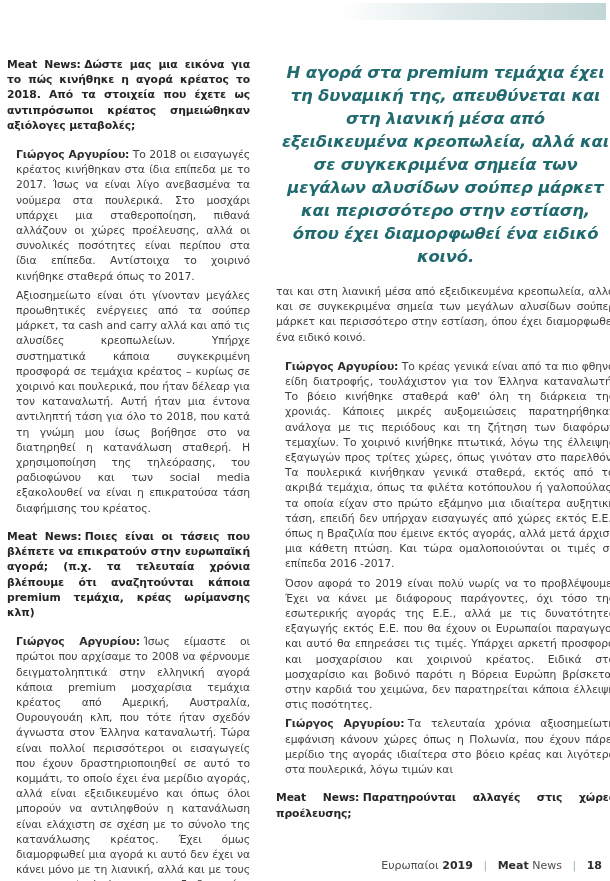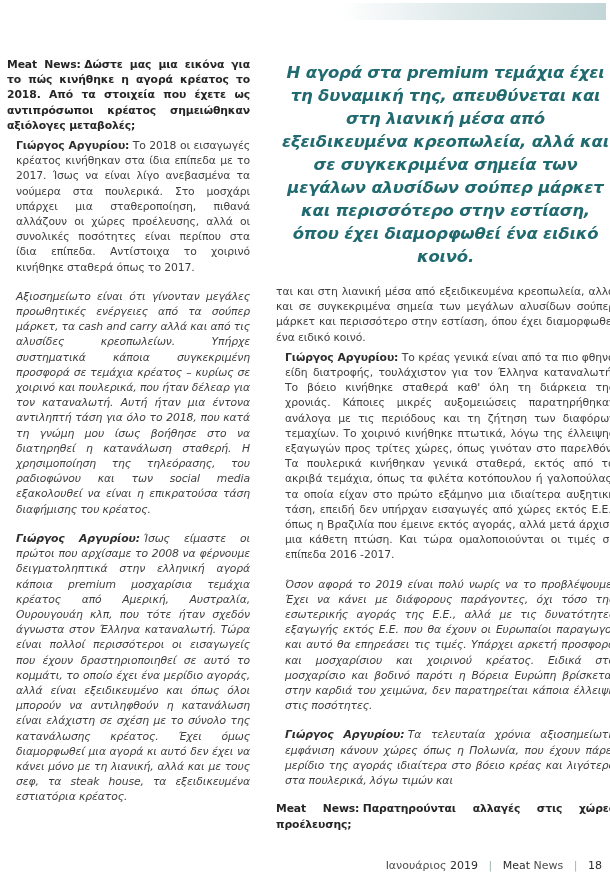--- a/index.html
+++ b/index.html
@@ -30,22 +30,22 @@
   .para {
     margin: 0;
     font-size: 10.8px;
     line-height: 15.2px;
     text-align: justify;
     letter-spacing: -0.1px;
     color: #3e3e3e;
   }
   .question { font-weight: bold; color: #262626; margin-top: 13px; }
   .col .question:first-child { margin-top: 0; }
-  .answer { margin-left: 9px; margin-top: 5px; }
-  .answer + .answer { margin-top: 14px; font-style: italic; }
+  .answer { margin-left: 9px; margin-top: 14px; }
+  .answer + .answer { margin-top: 4px; }
   .cont-para { margin-top: 8px; }
   .lead { margin-right: 0.32em; }
   .answer .lead { font-weight: bold; color: #2e2e2e; }
 
   .pull-quote {
     margin: 4px 6px 16px 6px;
     font-size: 16.5px;
     line-height: 23px;
     font-style: italic;
     font-weight: bold;
@@ -55,39 +55,42 @@
   }
 
   .page-footer {
     position: absolute;
     right: 8px;
     bottom: 9px;
     font-size: 11px;
     color: #4d4d4d;
     white-space: nowrap;
   }
-  .page-footer .bold { font-weight: normal; color: #2e2e2e; }
+  .page-footer .bold { font-weight: bold; color: #2e2e2e; }
   .page-footer .sep { color: #9fb3b4; margin: 0 7px; font-weight: normal; }
 </style>
 </head>
 <body>
 
 <div class="page">
 
   <div class="top-accent-bar"></div>
 
   <div class="col col-left">
     <p class="para question">
       <span class="lead">Meat News:</span><span>Δώστε μας μια εικόνα για το πώς κινήθηκε η αγορά κρέατος το 2018. Από τα στοιχεία που έχετε ως αντιπρόσωποι κρέατος σημειώθηκαν αξιόλογες μεταβολές;</span>
     </p>
     <p class="para answer">
       <span class="lead">Γιώργος Αργυρίου:</span><span>Το 2018 οι εισαγωγές κρέατος κινήθηκαν στα ίδια επίπεδα με το 2017. Ίσως να είναι λίγο ανεβασμένα τα νούμερα στα πουλερικά. Στο μοσχάρι υπάρχει μια σταθεροποίηση, πιθανά αλλάζουν οι χώρες προέλευσης, αλλά οι συνολικές ποσότητες είναι περίπου στα ίδια επίπεδα. Αντίστοιχα το χοιρινό κινήθηκε σταθερά όπως το 2017.</span>
     </p>
     <p class="para answer">
       <span>Αξιοσημείωτο είναι ότι γίνονταν μεγάλες προωθητικές ενέργειες από τα σούπερ μάρκετ, τα cash and carry αλλά και από τις αλυσίδες κρεοπωλείων. Υπήρχε συστηματικά κάποια συγκεκριμένη προσφορά σε τεμάχια κρέατος – κυρίως σε χοιρινό και πουλερικά, που ήταν δέλεαρ για τον καταναλωτή. Αυτή ήταν μια έντονα αντιληπτή τάση για όλο το 2018, που κατά τη γνώμη μου ίσως βοήθησε στο να διατηρηθεί η κατανάλωση σταθερή. Η χρησιμοποίηση της τηλεόρασης, του ραδιοφώνου και των social media εξακολουθεί να είναι η επικρατούσα τάση διαφήμισης του κρέατος.</span>
+    </p>
+    <p class="para question">
+      <span class="lead">Meat News:</span><span>Ποιες είναι οι τάσεις που βλέπετε να επικρατούν στην ευρωπαϊκή αγορά; (π.χ. τα τελευταία χρόνια βλέπουμε ότι αναζητούνται κάποια premium τεμάχια, κρέας ωρίμανσης κλπ)</span>
     </p>
     <p class="para answer">
       <span class="lead">Γιώργος Αργυρίου:</span><span>Ίσως είμαστε οι πρώτοι που αρχίσαμε το 2008 να φέρνουμε δειγματοληπτικά στην ελληνική αγορά κάποια premium μοσχαρίσια τεμάχια κρέατος από Αμερική, Αυστραλία, Ουρουγουάη κλπ, που τότε ήταν σχεδόν άγνωστα στον Έλληνα καταναλωτή. Τώρα είναι πολλοί περισσότεροι οι εισαγωγείς που έχουν δραστηριοποιηθεί σε αυτό το κομμάτι, το οποίο έχει ένα μερίδιο αγοράς, αλλά είναι εξειδικευμένο και όπως όλοι μπορούν να αντιληφθούν η κατανάλωση είναι ελάχιστη σε σχέση με το σύνολο της κατανάλωσης κρέατος. Έχει όμως διαμορφωθεί μια αγορά κι αυτό δεν έχει να κάνει μόνο με τη λιανική, αλλά και με τους σεφ, τα steak house, τα εξειδικευμένα εστιατόρια κρέατος.</span>
     </p>
 
   </div>
 
   <div class="col col-right">
     <div class="pull-quote">Η αγορά στα premium τεμάχια έχει τη δυναμική της, απευθύνεται και στη λιανική μέσα από εξειδικευμένα κρεοπωλεία, αλλά και σε συγκεκριμένα σημεία των μεγάλων αλυσίδων σούπερ μάρκετ και περισσότερο στην εστίαση, όπου έχει διαμορφωθεί ένα ειδικό κοινό.</div>
     <p class="para cont-para">
@@ -101,21 +104,21 @@
     </p>
     <p class="para answer">
       <span class="lead">Γιώργος Αργυρίου:</span><span>Τα τελευταία χρόνια αξιοσημείωτη εμφάνιση κάνουν χώρες όπως η Πολωνία, που έχουν πάρει μερίδιο της αγοράς ιδιαίτερα στο βόειο κρέας και λιγότερο στα πουλερικά, λόγω τιμών και</span>
     </p>
     <p class="para question">
       <span class="lead">Meat News:</span><span>Παρατηρούνται αλλαγές στις χώρες προέλευσης;</span>
     </p>
   </div>
 
   <div class="page-footer">
-    <span>Ιανουάριος</span>
+    <span>Ευρωπαίοι</span>
     <span class="bold">2019</span>
     <span class="sep">|</span>
     <span class="bold">Meat</span>
     <span>News</span>
     <span class="sep">|</span>
     <span class="bold">18</span>
   </div>
 
 </div>
 

